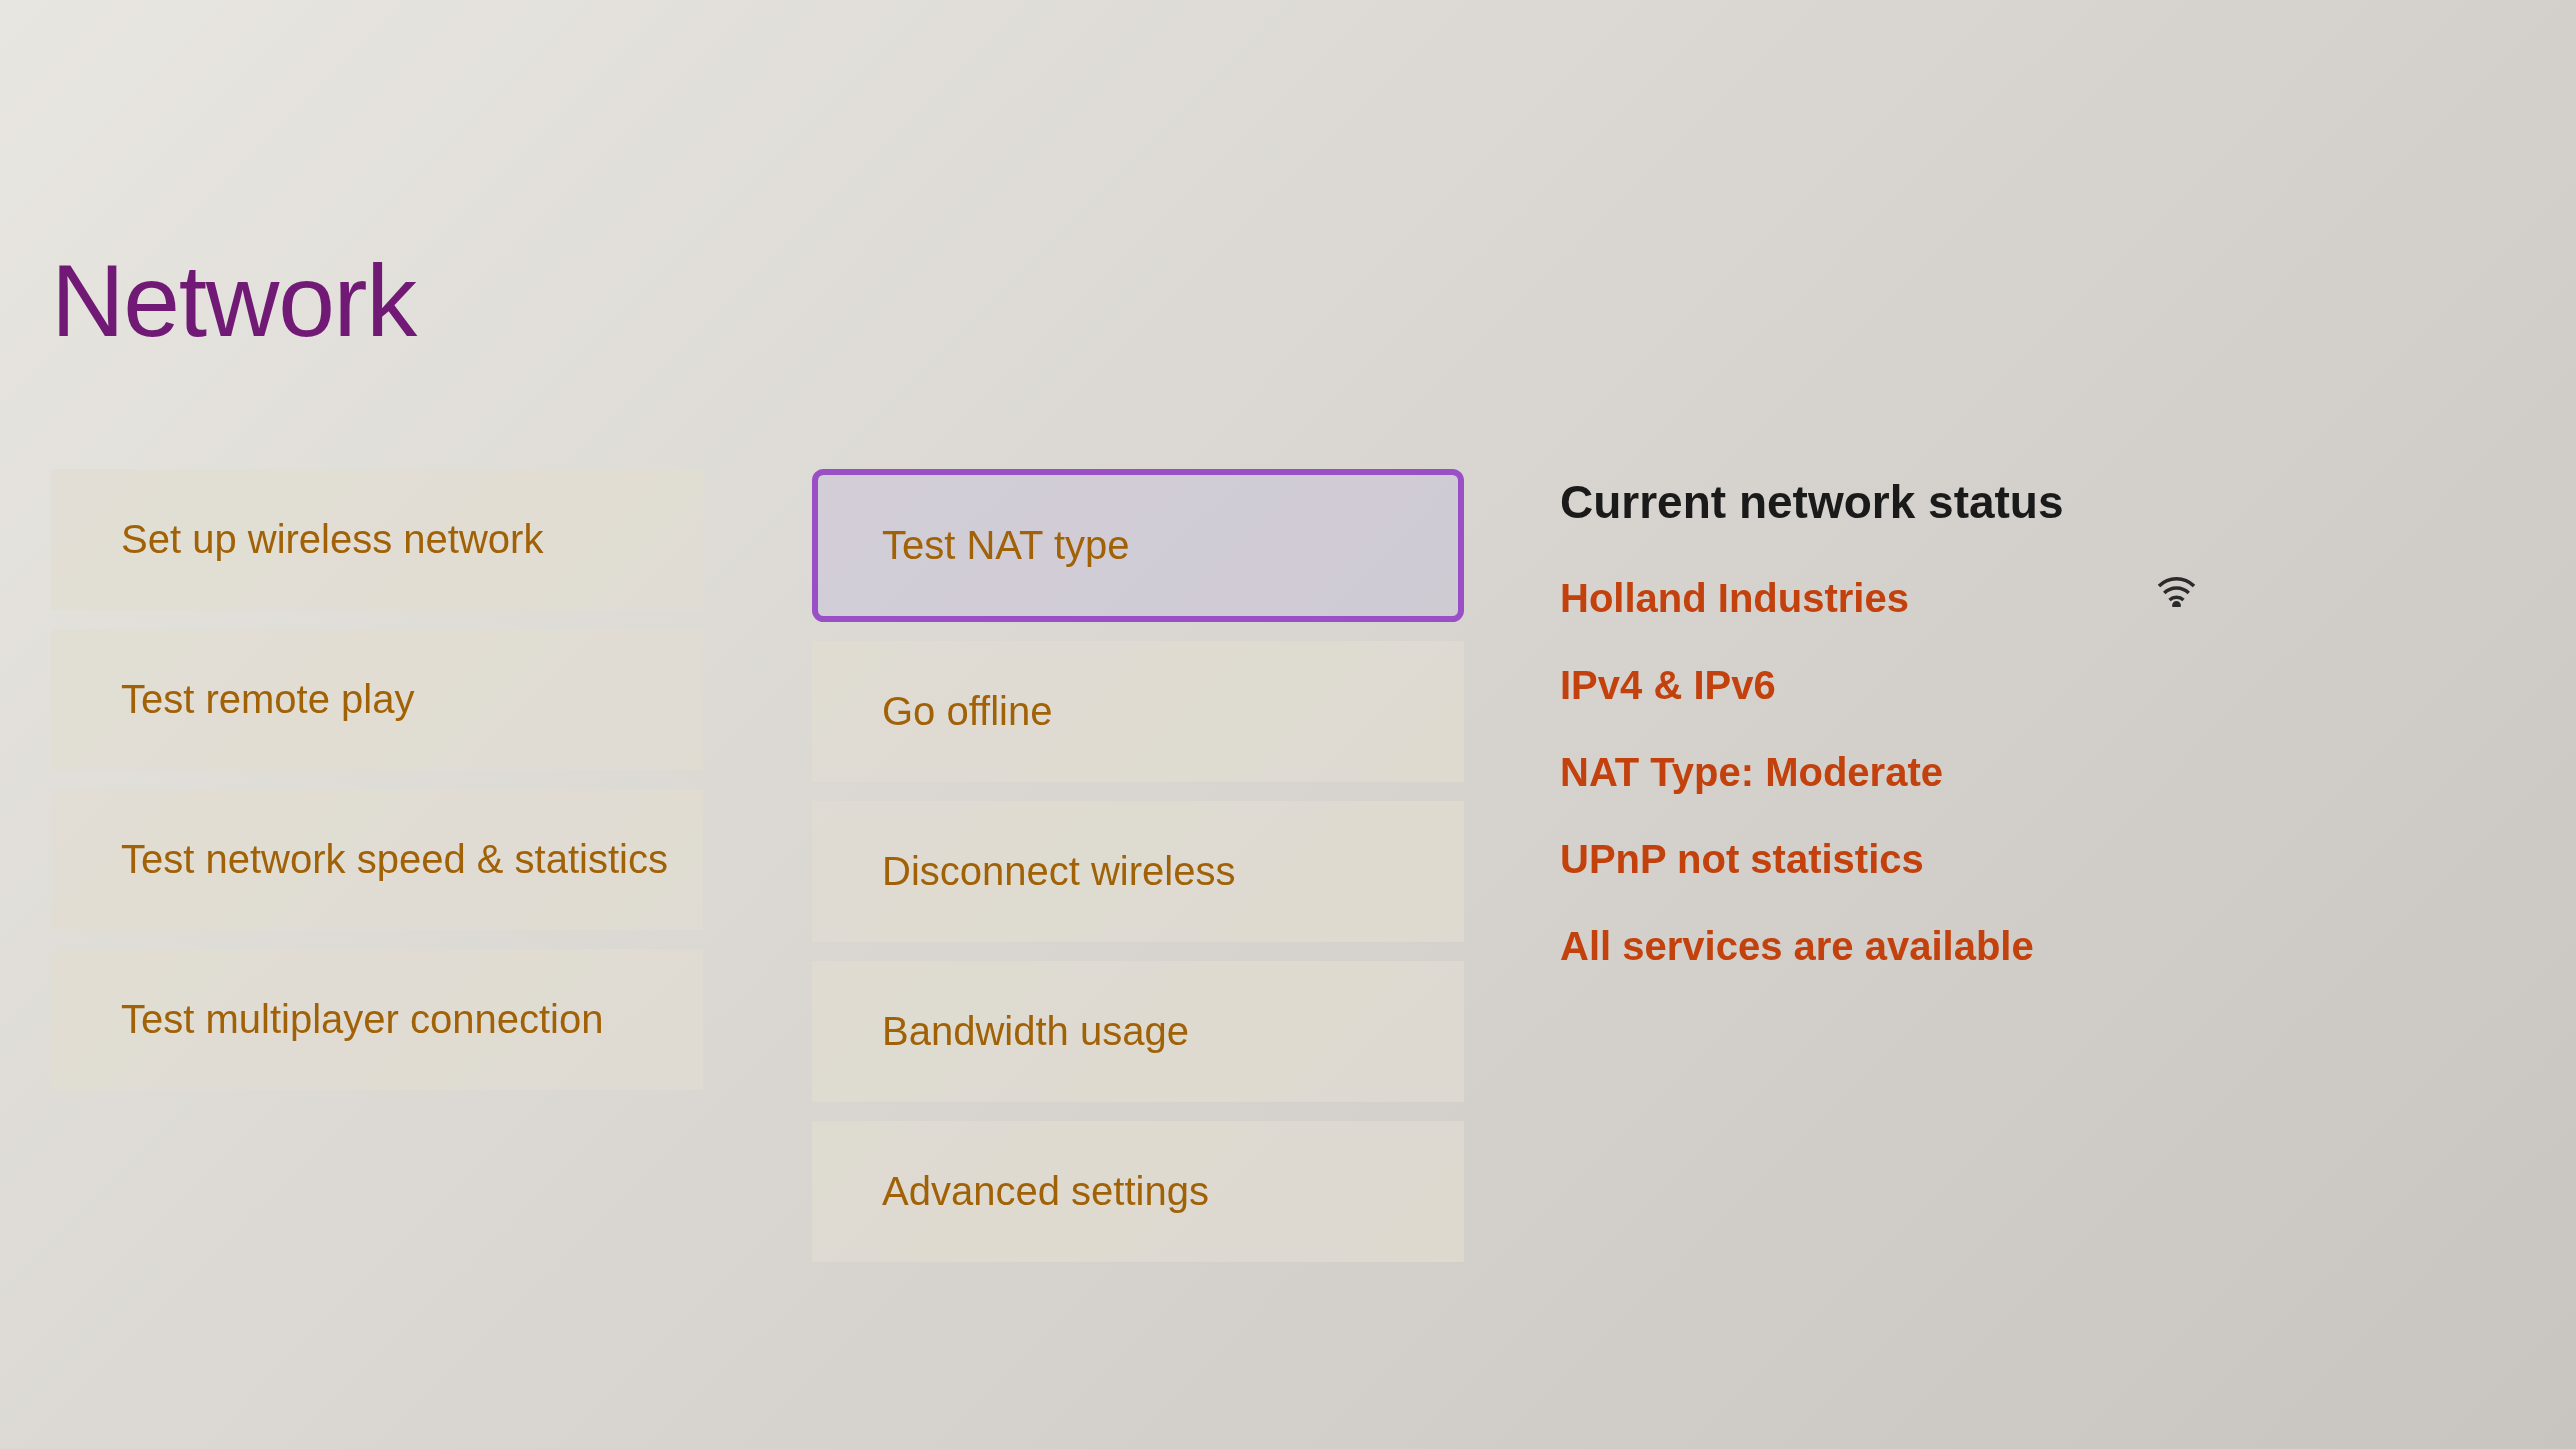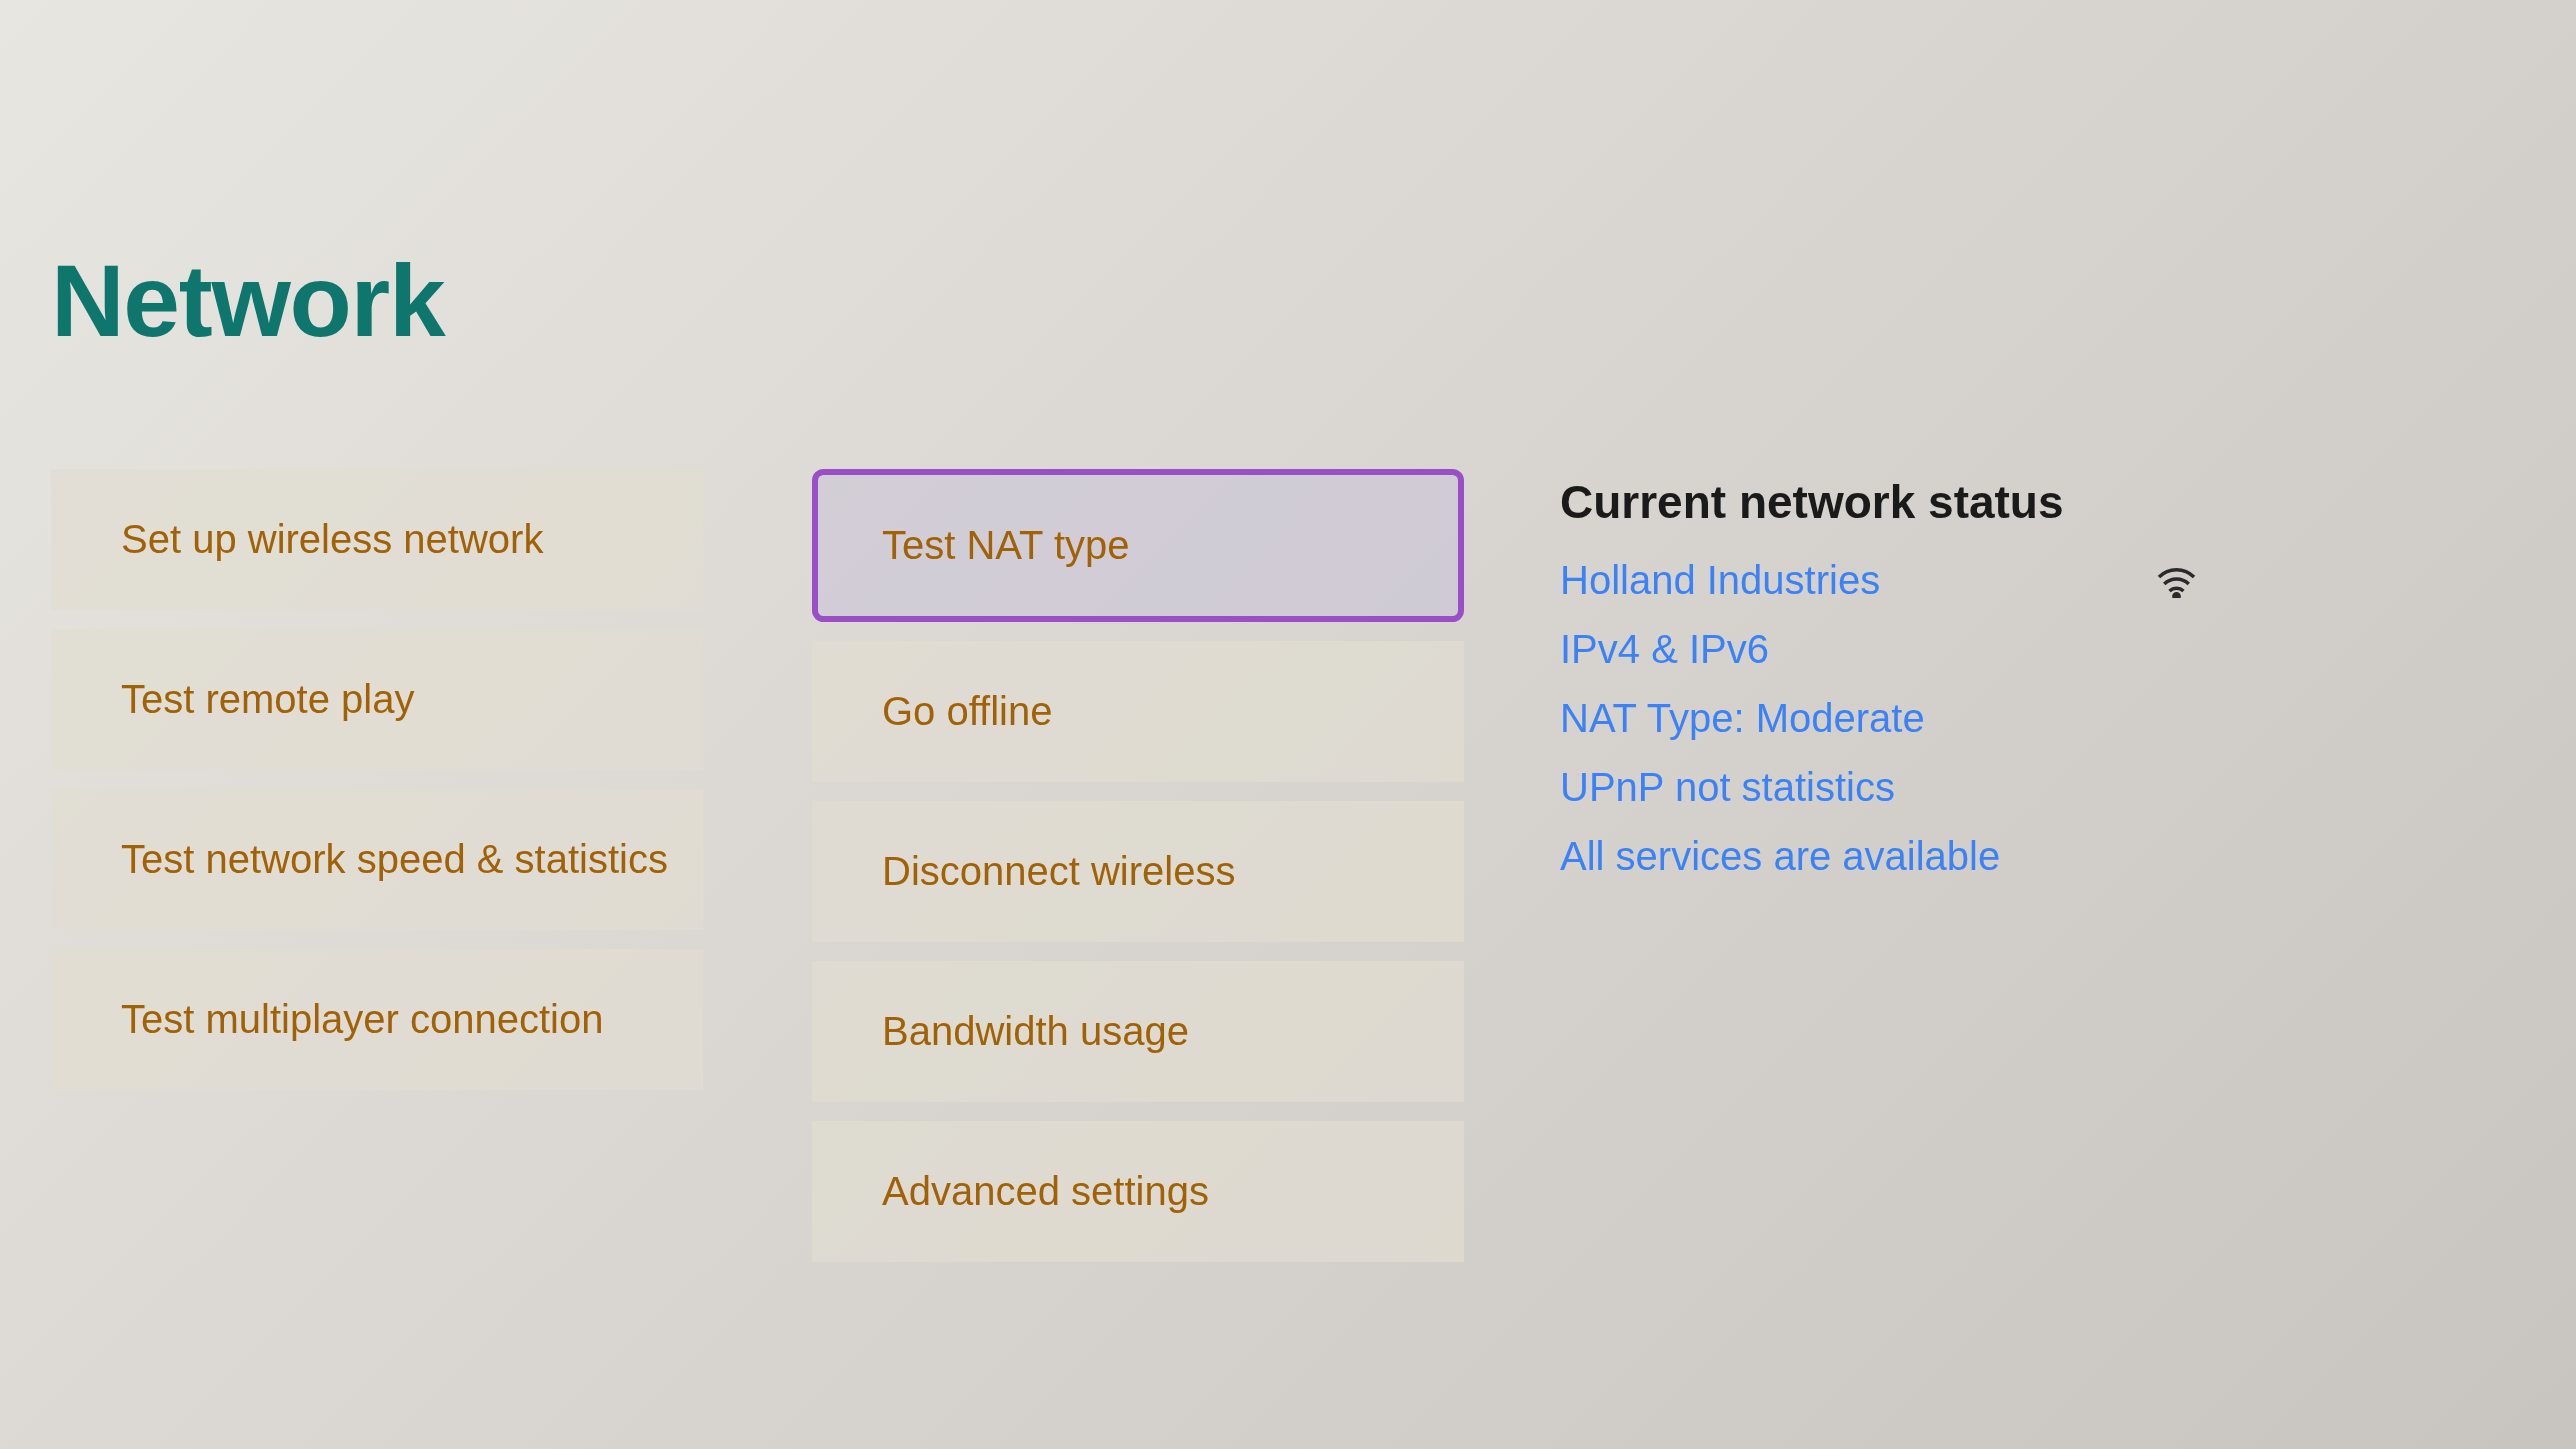--- a/index.html
+++ b/index.html
@@ -14,22 +14,22 @@
       height: 1449px;
       overflow: hidden;
       color: #2a2a2a;
       font-weight: 300;
     }
     .container {
       padding: 243px 51px 0 51px;
     }
     .page-title {
       font-size: 102px;
-      font-weight: 700;
-      color: #0f766e;
+      font-weight: 400;
+      color: #701a75;
       margin-bottom: 109px;
       letter-spacing: -1.3px;
     }
     .content {
       display: flex;
       gap: 96px;
     }
     .columns {
       display: flex;
       gap: 109px;
@@ -70,22 +70,23 @@
     }
     .status-row {
       display: flex;
       align-items: center;
       justify-content: space-between;
       width: 639px;
       margin-bottom: 24px;
     }
     .status-text {
       font-size: 40px;
-      font-weight: 400;
-      color: #3b82f6;
+      font-weight: 700;
+      color: #c2410c;
+      margin-top: 18px;
     }
     .wifi-icon {
       width: 45px;
       height: 35px;
     }
     .wifi-icon svg {
       width: 100%;
       height: 100%;
     }
   </style>

